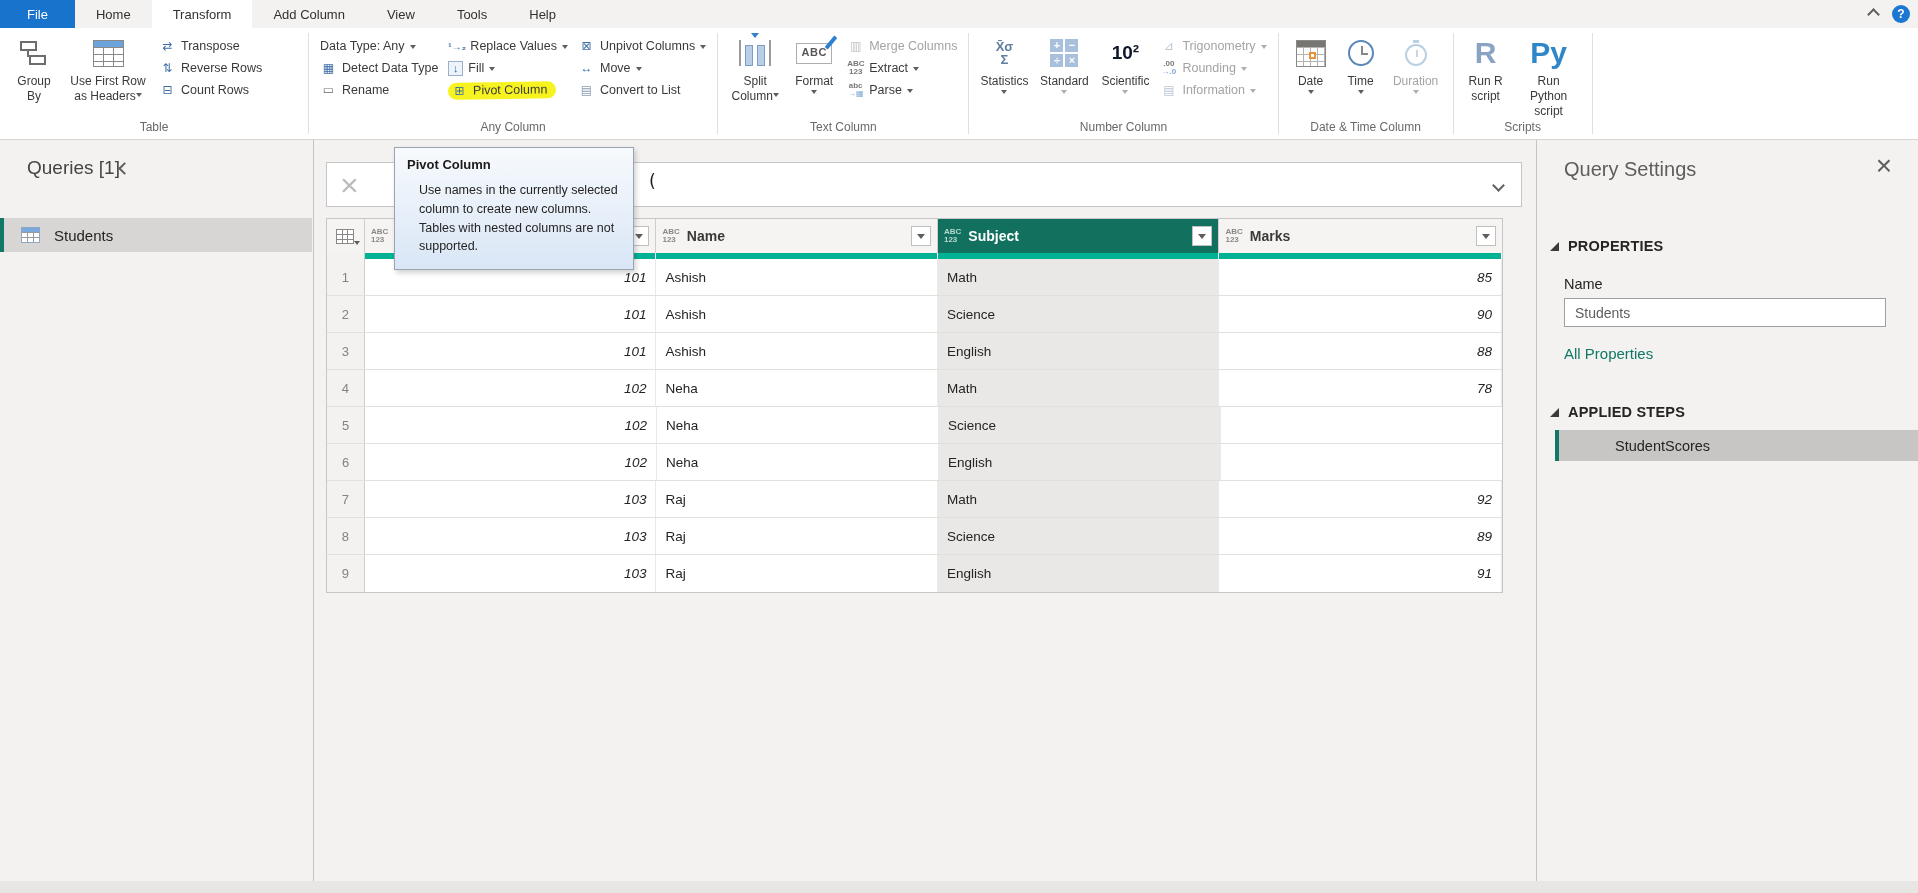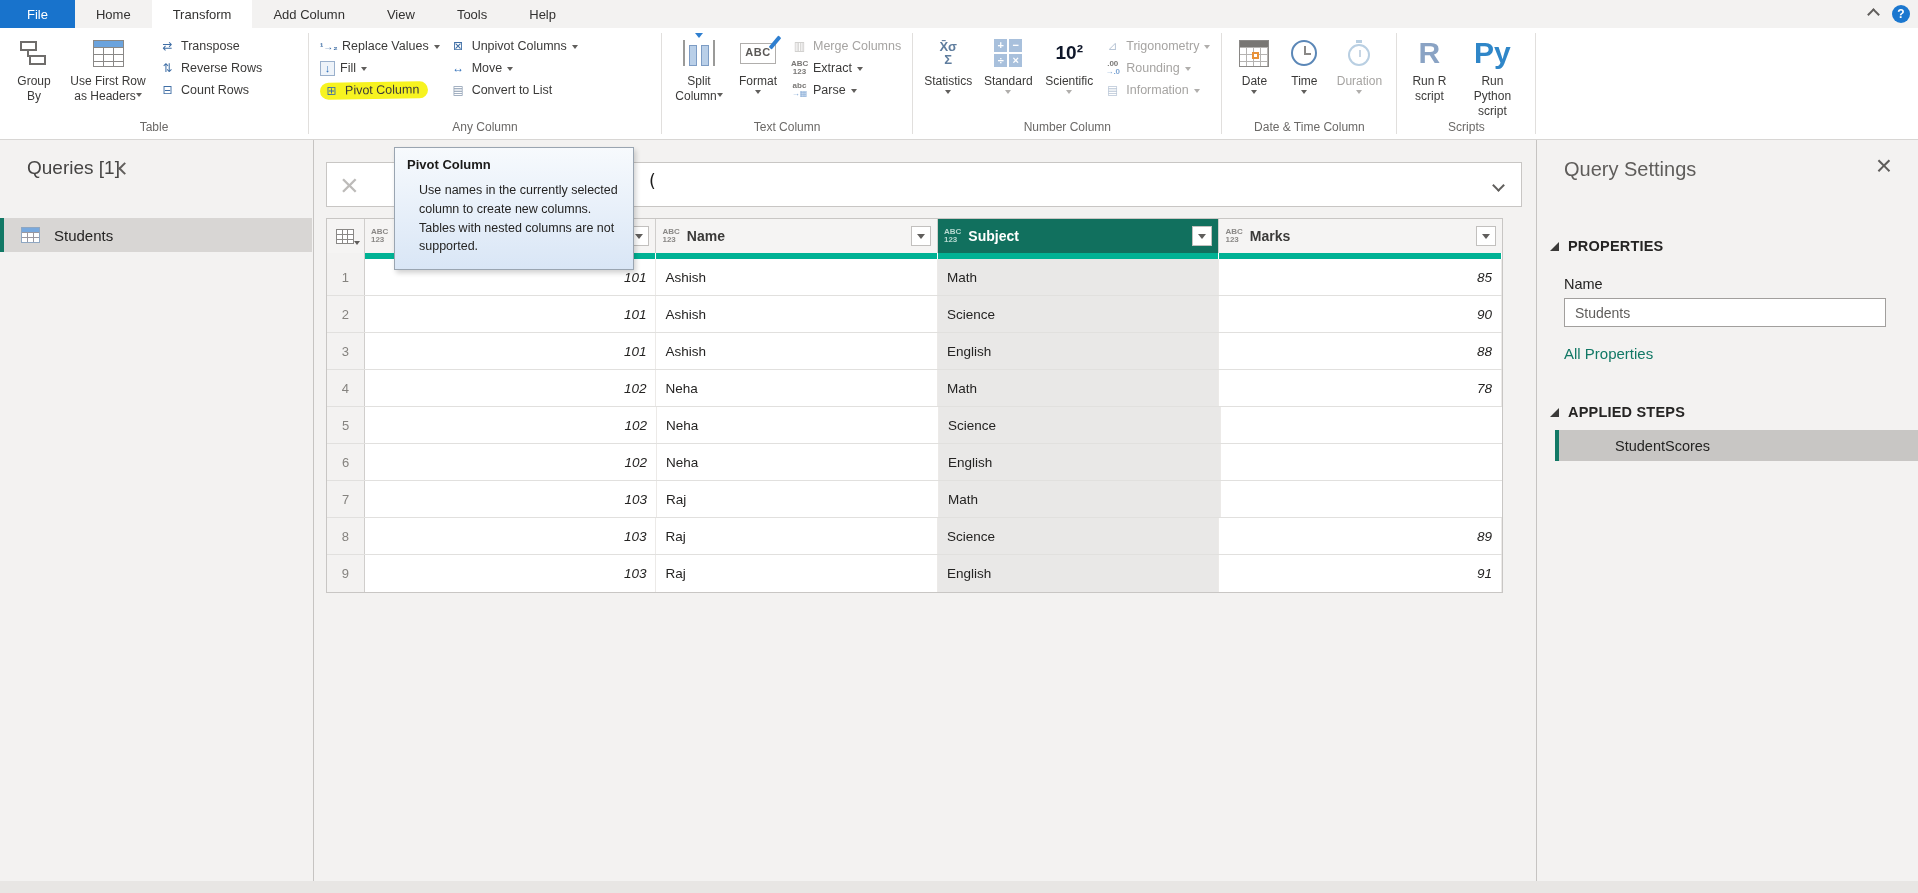--- a/index.html
+++ b/index.html
@@ -185,20 +185,34 @@
         </div>
       </div>
       <div class="rgroup-label">Table</div>
     </div>
     <div class="rsep"></div>
 
     <div class="rgroup" style="min-width:352px">
       <div class="rgroup-content">
         <div class="smallcol">
           <div class="smbtn">
+            <span>Data Type: Any</span>
+              <i class="caret"></i>
+          </div>
+          <div class="smbtn">
+            <span class="sicon">▦</span>
+            <span>Detect Data Type</span>
+          </div>
+          <div class="smbtn">
+            <span class="sicon" style="color:#6f6d6b">▭</span>
+            <span>Rename</span>
+          </div>
+        </div>
+        <div class="smallcol">
+          <div class="smbtn">
             <span class="sicon" style="font-size:10px;font-weight:700">¹→₂</span>
             <span>Replace Values</span>
               <i class="caret"></i>
           </div>
           <div class="smbtn">
             <span class="fill-ico">↓</span>
             <span>Fill</span>
               <i class="caret"></i>
           </div>
           <div class="smbtn">
@@ -509,20 +523,21 @@
             <div class="g-cell num w-c1">102</div>
             <div class="g-cell w-c2">Neha</div>
             <div class="g-cell col-sel w-c3">English</div>
           </div>
 
           <div class="g-row">
             <div class="g-cell g-gut">7</div>
             <div class="g-cell num w-c1">103</div>
             <div class="g-cell w-c2">Raj</div>
             <div class="g-cell col-sel w-c3">Math</div>
+            <div class="g-cell num w-c4">92</div>
           </div>
 
           <div class="g-row">
             <div class="g-cell g-gut">8</div>
             <div class="g-cell num w-c1">103</div>
             <div class="g-cell w-c2">Raj</div>
             <div class="g-cell col-sel w-c3">Science</div>
             <div class="g-cell num w-c4">89</div>
           </div>
 

